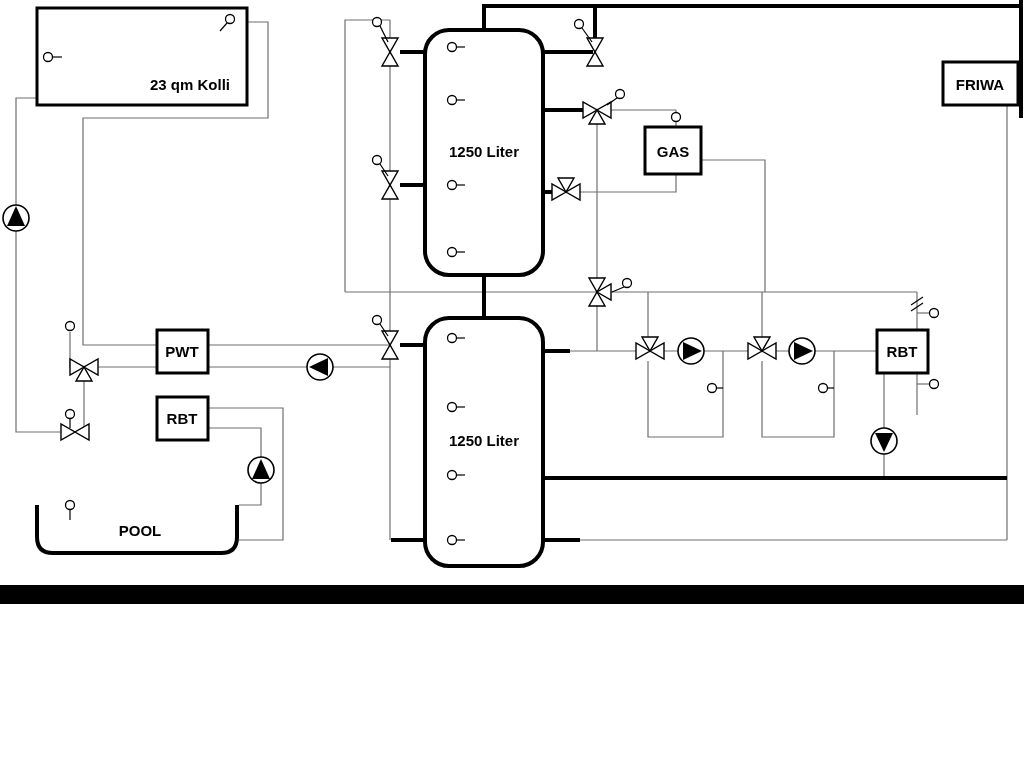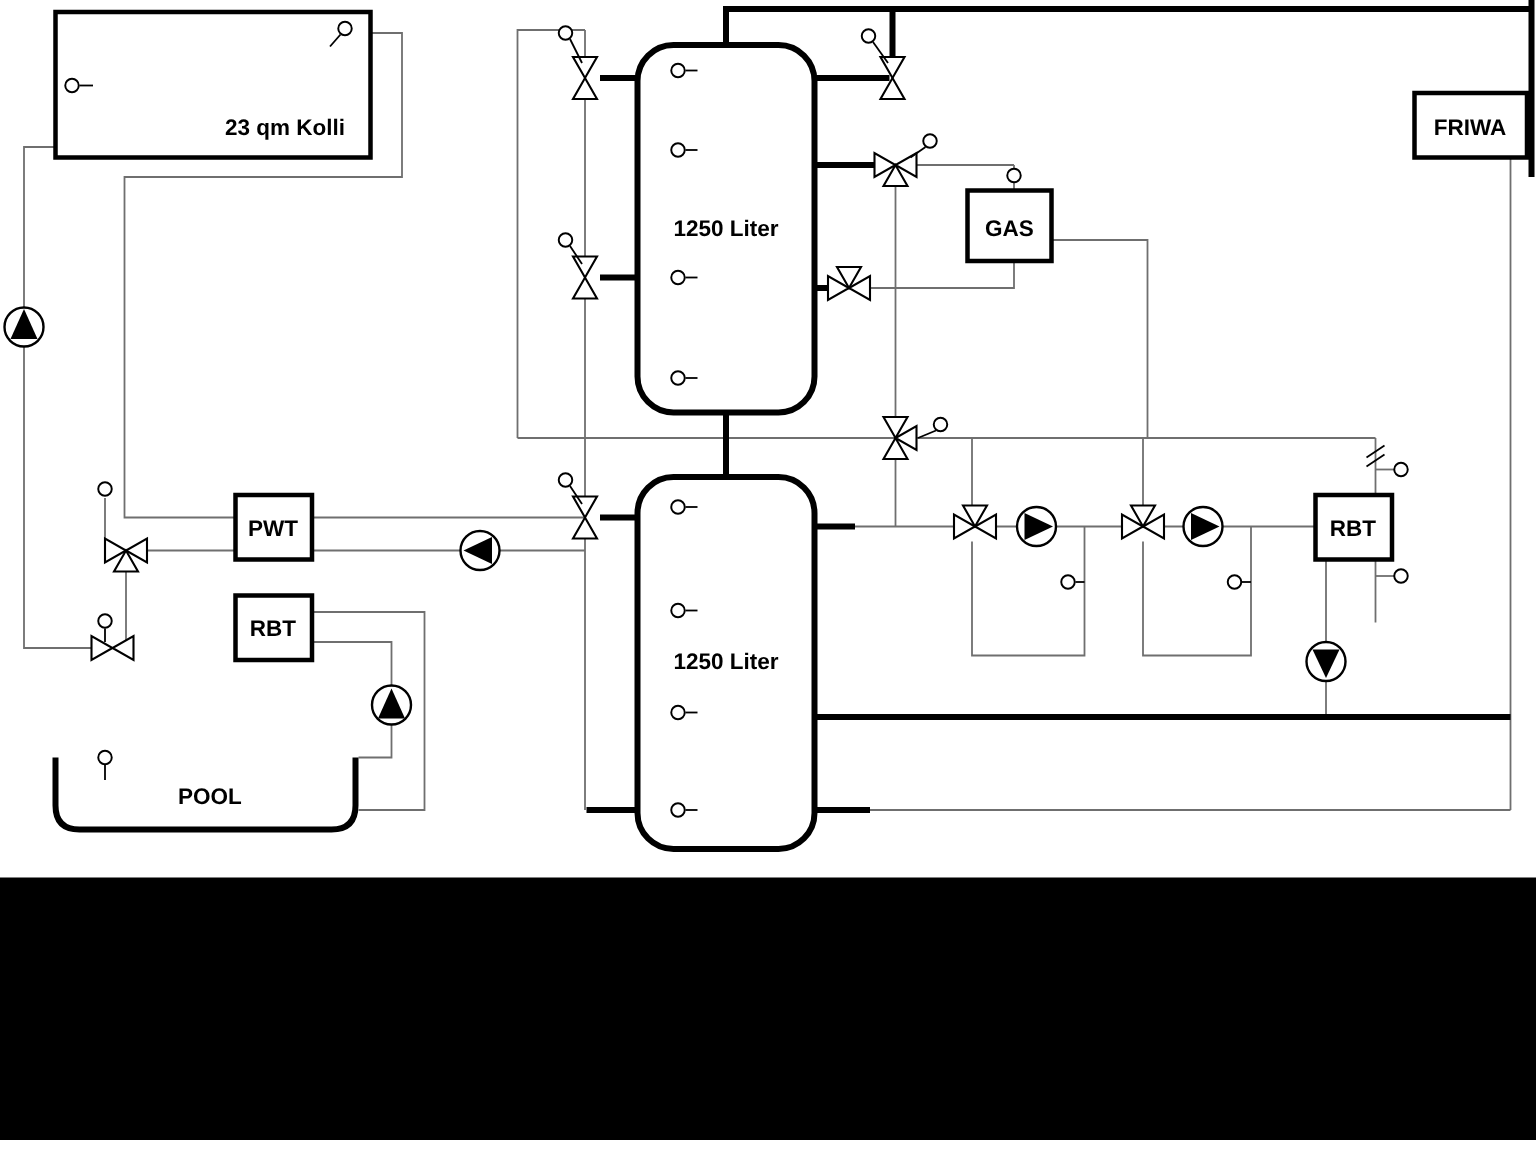--- a/index.html
+++ b/index.html
@@ -1,18 +1,18 @@
 <!DOCTYPE html>
 <html><head>
 <meta charset="utf-8">
 <style>
   html, body { margin: 0; padding: 0; background: #fff; }
   #stage {
     position: relative;
-    width: 1024px; height: 760px;
+    width: 1024px; height: 604px;
     background: #ffffff;
     overflow: hidden;
     font-family: "Liberation Sans", sans-serif;
   }
   svg { position: absolute; top: 0; left: 0; }
   .thin   { stroke: #6f6f6f; stroke-width: 1.2; fill: none; }
   .thick  { stroke: #000000; stroke-width: 4;   fill: none; }
   .stub   { stroke: #000000; stroke-width: 1.2; fill: none; }
   .box    { fill: #ffffff; stroke: #000000; stroke-width: 3; }
   .tank   { fill: #ffffff; stroke: #000000; stroke-width: 4; }

